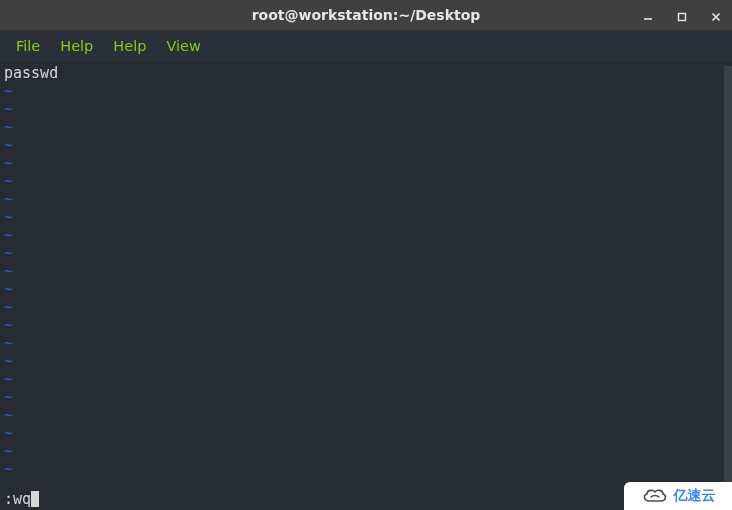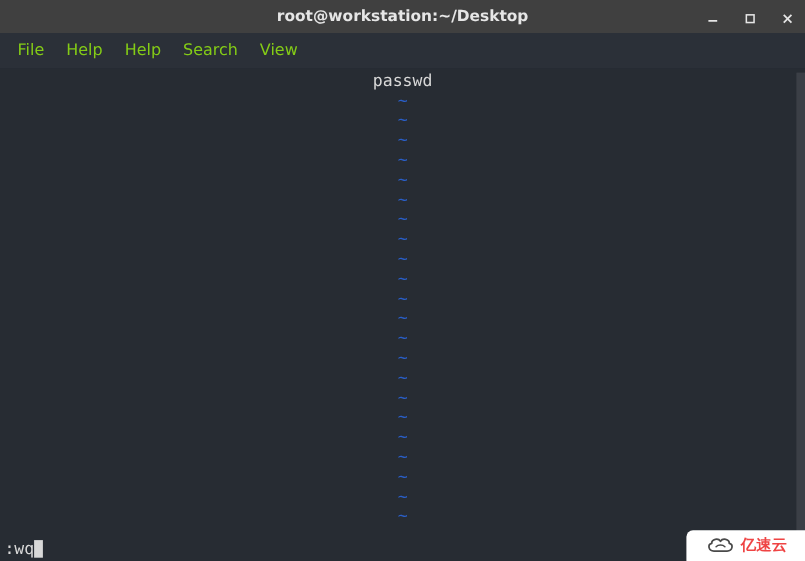--- a/index.html
+++ b/index.html
@@ -5,29 +5,29 @@
   * { margin: 0; padding: 0; box-sizing: border-box; }
   html, body { width: 732px; height: 510px; overflow: hidden; background: #fff; font-family: "DejaVu Sans", "Liberation Sans", sans-serif; }
   .window { width: 732px; height: 510px; background: #272c33; display: flex; flex-direction: column; position: relative; }
   .titlebar { height: 30px; background: #404040; display: flex; align-items: center; position: relative; }
   .title { color: #e6e6e6; font-weight: bold; font-size: 14px; position: absolute; left: 50%; transform: translateX(-50%); white-space: nowrap; }
   .win-controls { position: absolute; right: 6px; top: 0; height: 34px; display: flex; align-items: center; gap: 14px; }
   .win-btn { width: 20px; height: 20px; display: flex; align-items: center; justify-content: center; color: #e6e6e6; cursor: pointer; }
   .menubar { height: 32px; background: #2b3038; display: flex; align-items: center; padding: 0 6px; gap: 0; }
   .menu-item { color: #84cc16; font-size: 14.5px; padding: 6px 10px; cursor: pointer; }
   .terminal { flex: 1; background: #272c33; position: relative; font-family: "DejaVu Sans Mono","Liberation Mono","Consolas",monospace; font-size: 15px; line-height: 18px; padding: 2px 4px 0 4px; color: #d8d8d8; }
-  .line { white-space: pre; height: 18px; text-align: center; }
+  .line { white-space: pre; height: 18px; }
   .tilde { color: #2a5fc8; }
   .cmdline { position: absolute; left: 4px; bottom: 2px; display: flex; align-items: center; }
   .cursor { display: inline-block; width: 8px; height: 16px; background: #d8d8d8; margin-left: 0; vertical-align: middle; }
   .scrollbar { position: absolute; right: 0; top: 66px; bottom: 26px; width: 8px; background: rgba(255,255,255,0.04); }
   .scrollbar-thumb { position: absolute; top: 0; left: 0; right: 0; bottom: 0; background: rgba(255,255,255,0.06); }
   .watermark { position: absolute; right: 0; bottom: 0; width: 108px; height: 28px; background: #fff; border-top-left-radius: 6px; display: flex; align-items: center; justify-content: center; gap: 5px; }
   .watermark svg { flex: 0 0 auto; }
-  .watermark-text { font-size: 14px; font-weight: bold; color: #ef4444; font-family: "Microsoft YaHei","PingFang SC","DejaVu Sans",sans-serif; letter-spacing: 0; }
+  .watermark-text { font-size: 14px; font-weight: bold; color: #3b82f6; font-family: "Microsoft YaHei","PingFang SC","DejaVu Sans",sans-serif; letter-spacing: 0; }
 </style>
 </head>
 <body>
 
 <div class="window">
 
   <div class="titlebar">
     <div class="title">root@workstation:~/Desktop</div>
     <div class="win-controls">
       <div class="win-btn">
@@ -46,21 +46,20 @@
             <line x1="8.5" y1="1.5" x2="1.5" y2="8.5" stroke="#e6e6e6" stroke-width="1.6"></line>
           </svg>
       </div>
     </div>
   </div>
 
   <div class="menubar">
     <div class="menu-item">File</div>
     <div class="menu-item">Help</div>
     <div class="menu-item">Help</div>
-    <div class="menu-item">Search</div>
     <div class="menu-item">View</div>
   </div>
 
   <div class="terminal">
     <div class="line">passwd</div>
     <div id="tilde-container">
         <div class="line tilde">~</div>
         <div class="line tilde">~</div>
         <div class="line tilde">~</div>
         <div class="line tilde">~</div>

